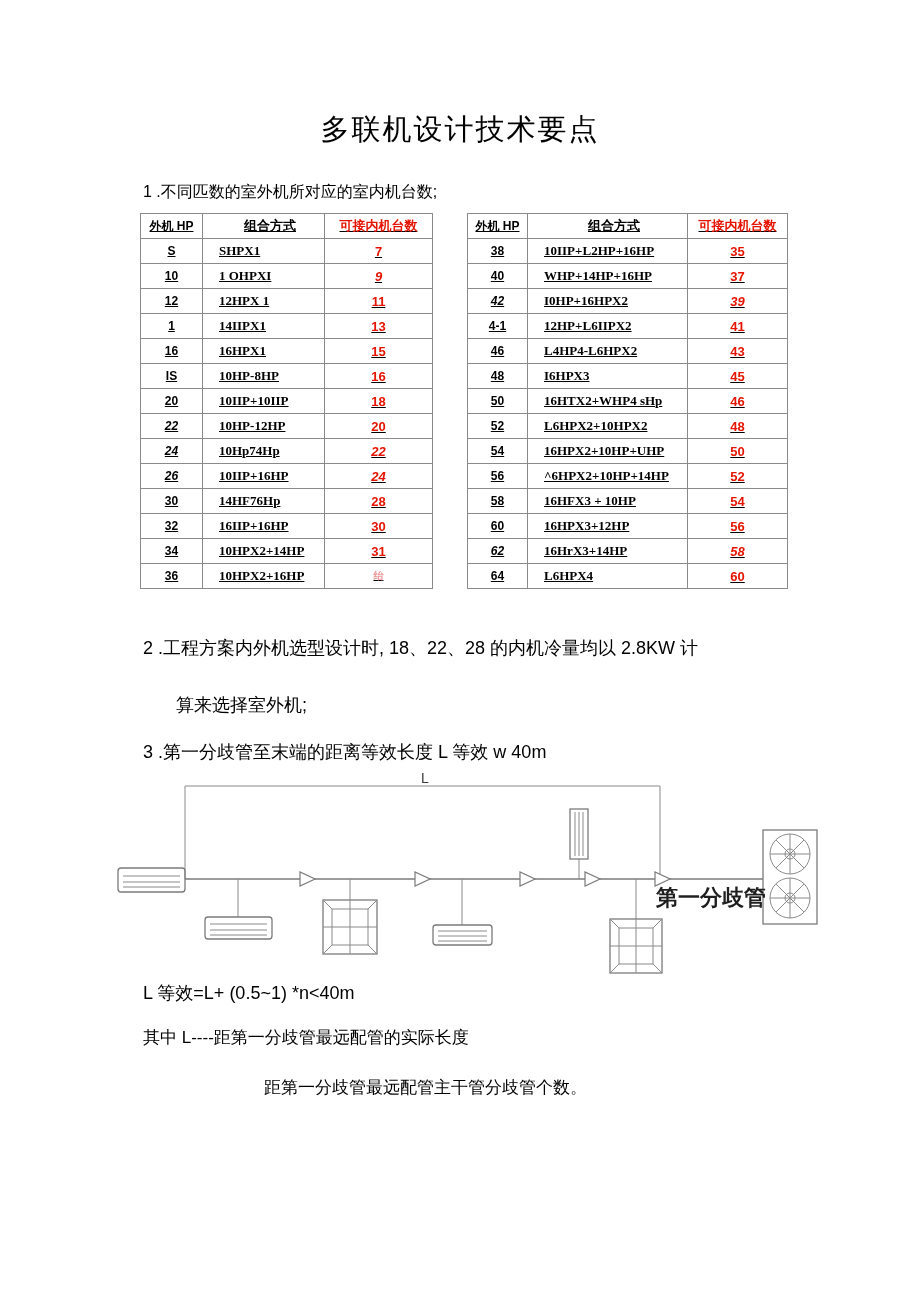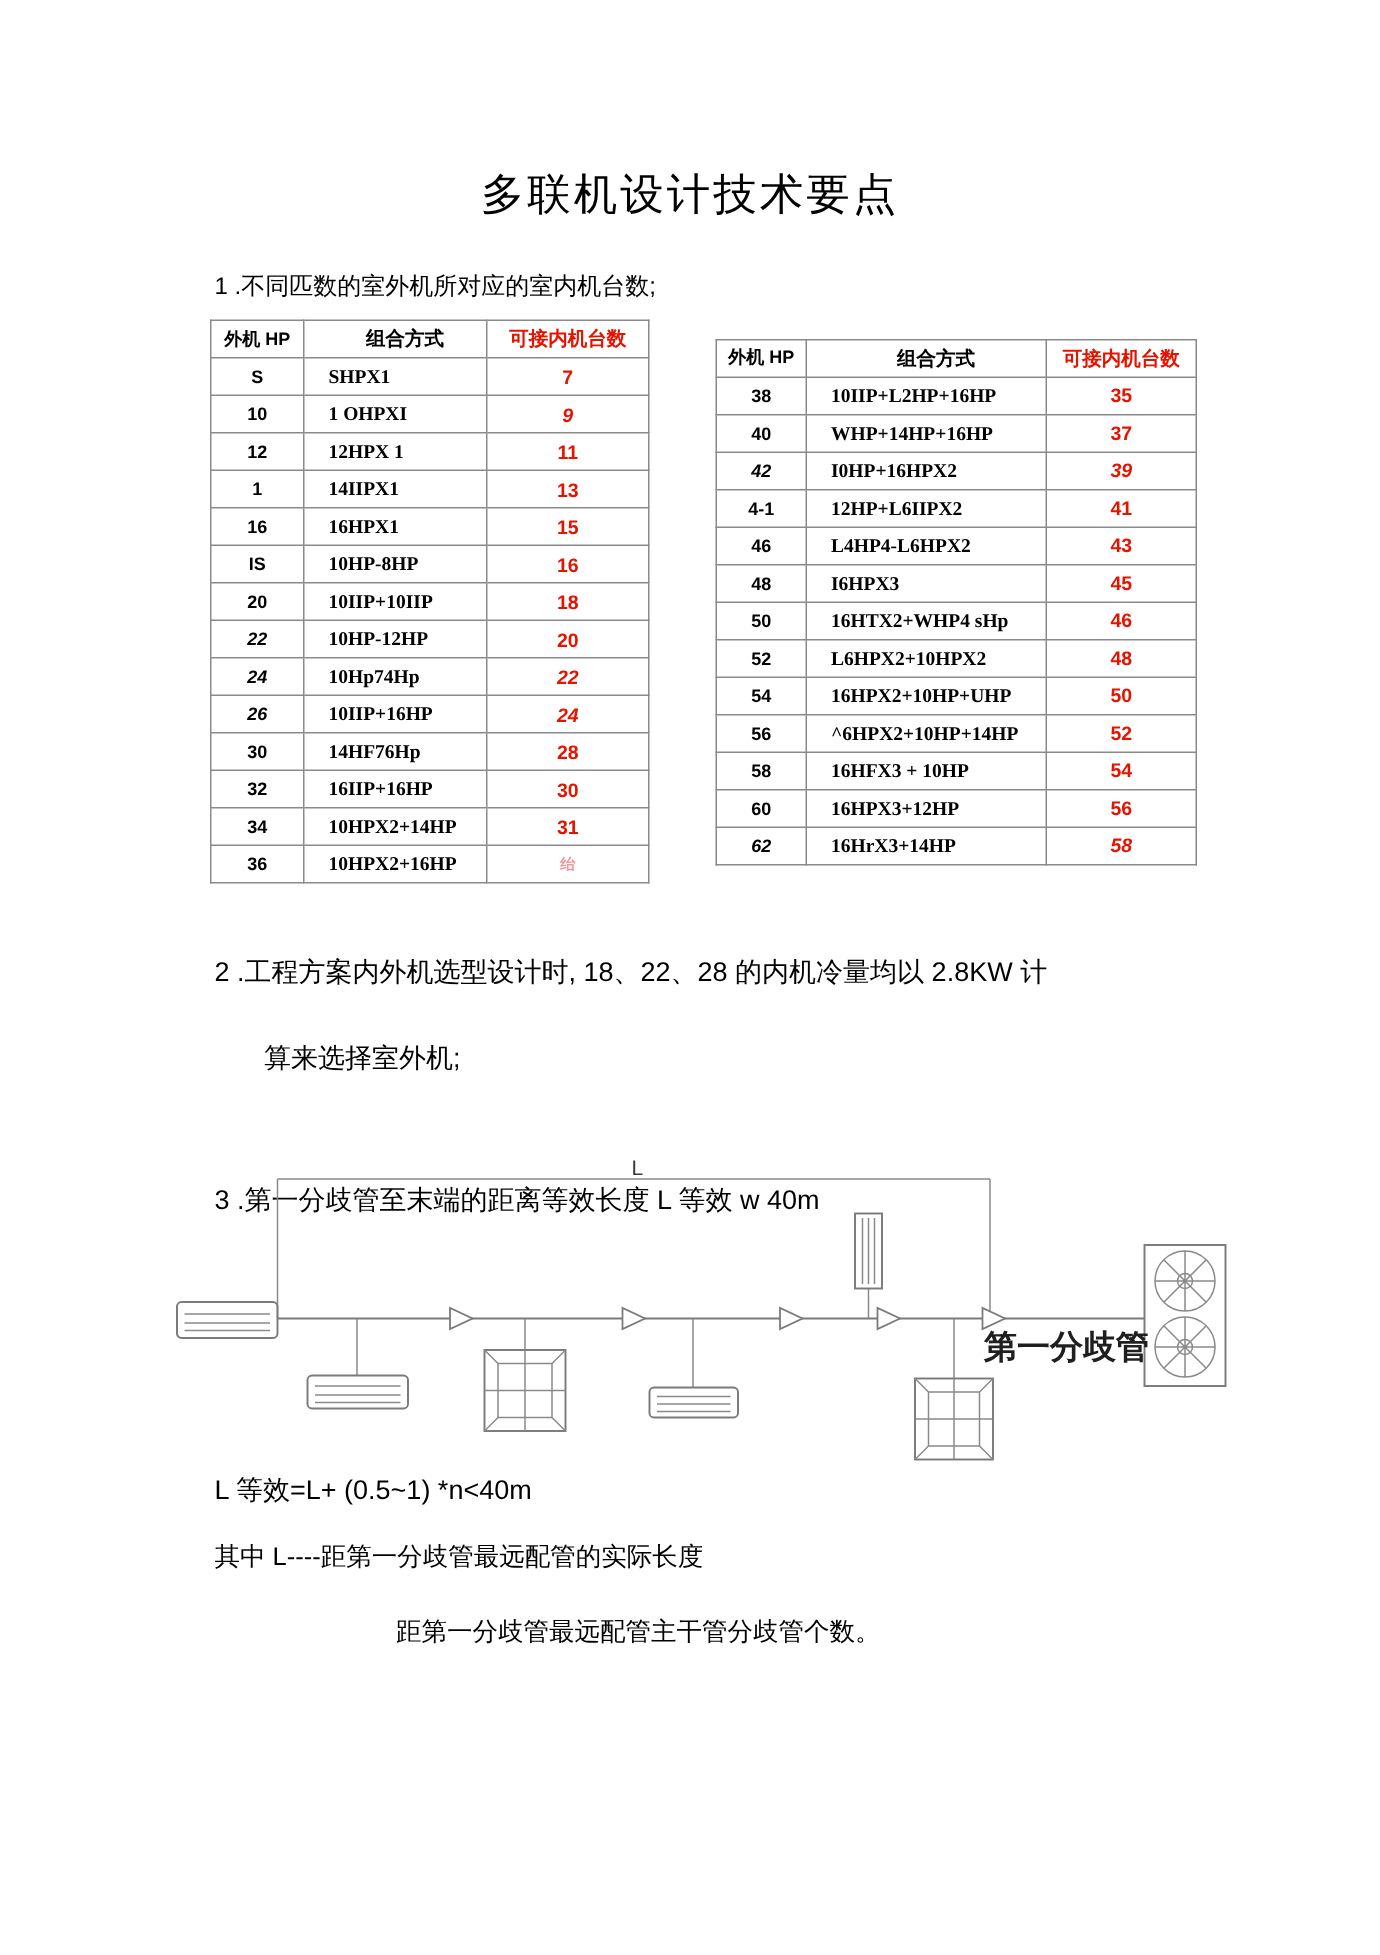--- a/index.html
+++ b/index.html
@@ -7,26 +7,26 @@
   body { font-family:"Liberation Sans","DejaVu Sans",sans-serif; color:#000; }
   .page { position:relative; width:920px; height:1303px; background:#fff; margin:0 auto; overflow:hidden; }
 
   .doc-title { position:absolute; top:110px; left:0; width:100%; text-align:center;
                font-size:29px; font-weight:normal; letter-spacing:2px; }
 
   .para { position:absolute; font-size:17px; line-height:1.35; white-space:nowrap;text-align:center; }
   .p-item1 { left:143px; top:181px; font-size:16px; }
   .p-item2a { left:143px; top:636px; font-size:18px; }
   .p-item2b { left:176px; top:693px; font-size:18px; }
-  .p-item3  { left:143px; top:740px; font-size:18px;margin-top:48px; }
+  .p-item3  { left:143px; top:740px; font-size:18px; }
   .p-formula{ left:143px; top:981px; font-size:18px; }
   .p-note1  { left:143px; top:1027px; font-size:17px; }
   .p-note2  { left:264px; top:1077px; font-size:17px; }
 
-  .tables-wrap { position:absolute; left:140px; top:213px; display:flex; gap:44px; align-items:center; }
+  .tables-wrap { position:absolute; left:140px; top:213px; display:flex; gap:34px; align-items:flex-end;text-decoration:underline; }
   table { border-collapse:collapse; background:#fff; }
   th, td { border:1px solid #8a8a8a; font-weight:bold; height:25px; padding:0 3px; }
   th { font-size:12px; text-align:center; color:#000; }
   td { font-size:12px; }
   .c-hp    { text-align:center; }
   .c-combo { text-align:left; padding-left:16px; font-family:"Liberation Serif","DejaVu Serif",serif; font-size:13px; }
   .c-num   { text-align:center; color:#e51400; font-size:13px; }
   .lt .c-hp{ width:62px; } .lt .c-combo{ width:122px; } .lt .c-num{ width:108px; }
   .rt .c-hp{ width:60px; } .rt .c-combo{ width:160px; } .rt .c-num{ width:100px; }
   .it { font-style:italic; }
@@ -199,20 +199,25 @@
           <tr>
             <td class="c-hp">60</td>
             <td class="c-combo">16HPX3+12HP</td>
             <td class="c-num">56</td>
           </tr>
           <tr>
             <td class="c-hp it">62</td>
             <td class="c-combo">16HrX3+14HP</td>
             <td class="c-num it">58</td>
           </tr>
+          <tr>
+            <td class="c-hp">64</td>
+            <td class="c-combo">L6HPX4</td>
+            <td class="c-num">60</td>
+          </tr>
         </tbody>
     </table>
   </div>
 
   <div class="para p-item2a">2 .工程方案内外机选型设计时, 18、22、28 的内机冷量均以 2.8KW 计</div>
   <div class="para p-item2b">算来选择室外机;</div>
   <div class="para p-item3">3 .第一分歧管至末端的距离等效长度 L 等效 w 40m</div>
 
   <div class="diagram">
     <svg width="745" height="215" viewBox="0 0 745 215">

